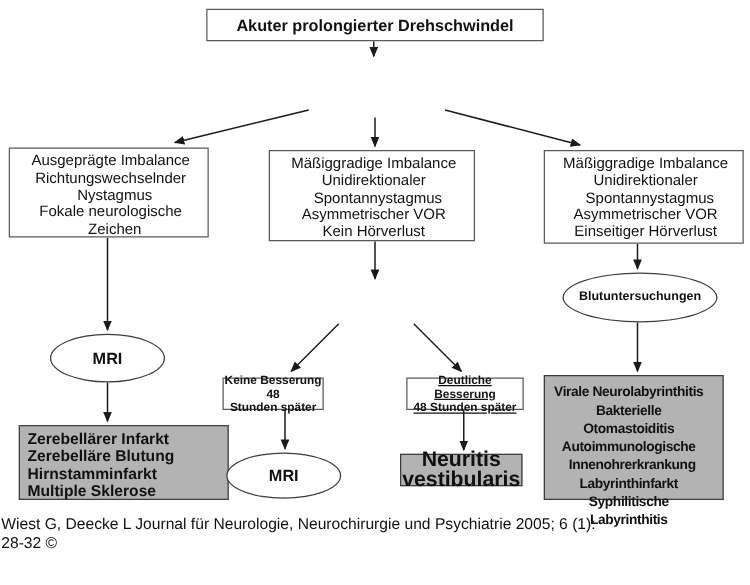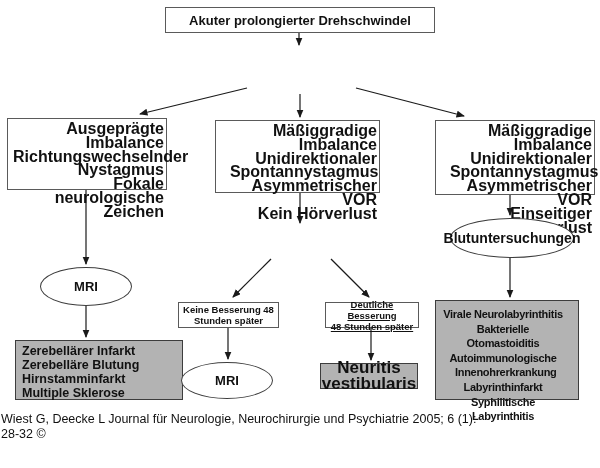--- a/index.html
+++ b/index.html
@@ -12,33 +12,33 @@
   .gray{background:var(--box-gray,#b3b3b3);border:1px solid var(--border-dark,#4a4a4a);}
   .ellipse{background:#fff;border:1px solid var(--border-dark,#333);border-radius:50%;
     display:flex;flex-direction:column;align-items:center;justify-content:center;text-align:center;}
   .lines{white-space:pre-line;}
   .bold{font-weight:bold;}
   .center{display:flex;flex-direction:column;align-items:center;justify-content:center;text-align:center;}
 
   .title-box{left:165px;top:7px;width:270px;height:26px;font-size:13px;line-height:15px;}
   .clinical{left:225px;top:47px;width:150px;height:46px;font-size:13px;line-height:15px;font-weight:bold;}
 
-  .crit{font-size:16px;line-height:13.8px;font-weight:bold;text-align:right;padding:3px 2px 0 5px;}
+  .crit{font-size:12px;line-height:13.8px;font-weight:normal;text-align:center;padding:3px 2px 0 5px;}
   .crit-left{left:7px;top:118px;width:160px;height:72px;}
   .crit-mid{left:215px;top:120px;width:165px;height:73px;}
   .crit-right{left:435px;top:120px;width:160px;height:75px;}
 
   .mri-left{left:40px;top:267px;width:92px;height:39px;font-size:13px;font-weight:bold;}
   .observe{left:227px;top:226px;width:146px;height:35px;font-size:10px;line-height:12px;font-weight:bold;}
   .blood{left:450px;top:218px;width:124px;height:40px;}
-  .blood .t1{font-size:14px;line-height:12px;font-weight:bold;}
+  .blood .t1{font-size:10px;line-height:12px;font-weight:bold;}
   .blood .t2{font-size:10px;line-height:12px;font-weight:normal;}
 
   .smallbox{font-size:9.5px;line-height:11px;font-weight:bold;}
-  .no-improve{left:178px;top:302px;width:101px;height:26px;}
+  .no-improve{left:178px;top:302px;width:81px;height:26px;}
   .improve{left:325px;top:302px;width:94px;height:26px;text-decoration:underline;}
 
   .central-dx{left:15px;top:340px;width:168px;height:60px;font-size:12.5px;line-height:14px;
     font-weight:bold;text-align:left;padding:3px 0 0 6px;}
   .mri-mid{left:181px;top:362px;width:92px;height:37px;font-size:13px;font-weight:bold;}
   .neuritis{left:320px;top:363px;width:98px;height:26px;font-size:17px;line-height:16px;font-weight:bold;}
   .labyrinth-dx{left:435px;top:300px;width:144px;height:100px;font-size:11px;line-height:14.6px;
     font-weight:bold;text-align:center;padding:6px 12px 0 4px;letter-spacing:-0.3px;}
 
   .caption{left:1px;top:412px;width:494px;font-size:12.5px;line-height:15px;text-align:left;}

